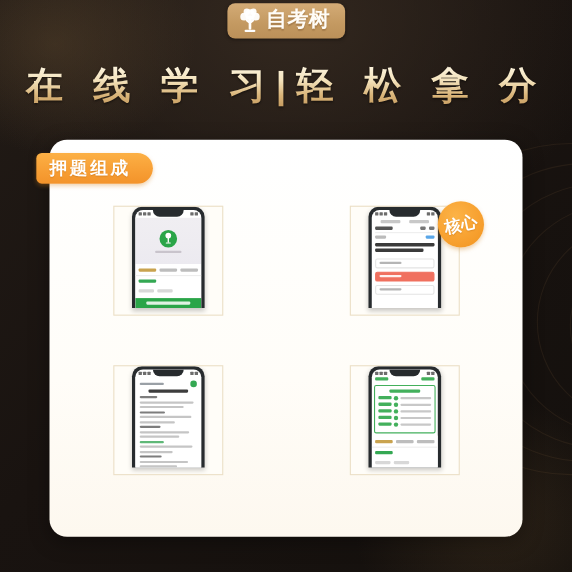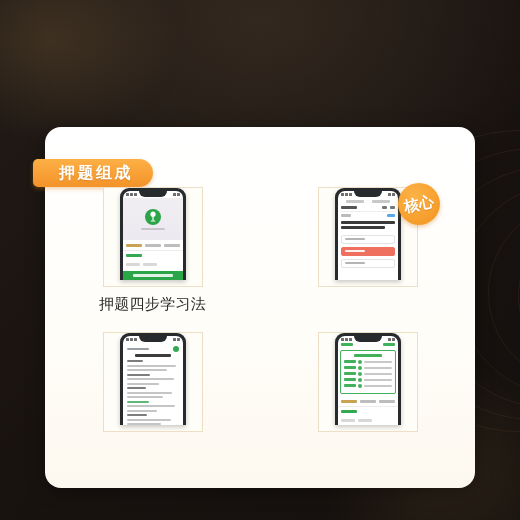--- a/index.html
+++ b/index.html
@@ -81,23 +81,23 @@
     left:45px;top:127px;
     width:430px;height:361px;
     background:linear-gradient(180deg,#ffffff 0%,#fffdf8 60%,#fdf8ef 100%);
     border-radius:16px;
     box-shadow:0 4px 18px rgba(0,0,0,.35);
   }
 
   
   .section-tab{
     position:absolute;
-    left:-12px;top:32px;
+    left:-12px;top:12px;
     height:28px;
-    padding:0 20px 0 26px;
+    padding:0 20px 0 12px;
     display:flex;align-items:center;
     border-radius:5px 14px 14px 5px;
     background:linear-gradient(180deg,#fcb045 0%,#f8a137 50%,#f3932a 100%);
     box-shadow:0 2px 4px rgba(210,130,30,.35);
   }
   .section-tab-text{
     color:#ffffff;font-size:16px;font-weight:bold;letter-spacing:2.5px;
     white-space:nowrap;
     text-shadow:0 1px 1px rgba(180,100,15,.4);
   }
@@ -273,21 +273,43 @@
 
   <div class="swirl">
     <div class="swirl-l" style="width:300px;height:300px;right:-30px;top:10px;"></div>
     <div class="swirl-l" style="width:270px;height:270px;right:-30px;top:28px;"></div>
     <div class="swirl-l" style="width:240px;height:240px;right:-30px;top:46px;"></div>
     <div class="swirl-l" style="width:210px;height:210px;right:-30px;top:64px;"></div>
     <div class="swirl-l" style="width:180px;height:180px;right:-30px;top:82px;"></div>
     <div class="swirl-l" style="width:150px;height:150px;right:-30px;top:100px;"></div>
   </div>
 
-
+  <div class="logo-badge">
+    <span class="tree-icon">
+      <svg viewBox="0 0 21 23" xmlns="http://www.w3.org/2000/svg">
+        <g fill="#ffffff">
+          <circle cx="10.5" cy="6" r="4.6" opacity=".95"></circle>
+          <circle cx="5.2" cy="8.2" r="3.5" opacity=".95"></circle>
+          <circle cx="15.8" cy="8.2" r="3.5" opacity=".95"></circle>
+          <circle cx="7.6" cy="3.6" r="2.9" opacity=".95"></circle>
+          <circle cx="13.6" cy="3.6" r="2.9" opacity=".95"></circle>
+          <circle cx="10.5" cy="10.4" r="3.4" opacity=".95"></circle>
+          <rect x="9.3" y="10" width="2.4" height="10" rx="1"></rect>
+          <rect x="5.6" y="20" width="9.8" height="2.1" rx="1"></rect>
+          <path d="M10.5 14.5 L6.6 11.8 L7.3 10.9 L10.5 13.1 Z"></path>
+          <path d="M10.5 14.5 L14.4 11.8 L13.7 10.9 L10.5 13.1 Z"></path>
+        </g>
+      </svg>
+    </span>
+    <span class="logo-text">自考树</span>
+  </div>
+
+  <div class="headline">
+    <span>在 线 学 习</span><span class="sep">|</span><span>轻 松 拿 分</span>
+  </div>
 
   <div class="card">
 
     <div class="section-tab">
       <span class="section-tab-text">押题组成</span>
     </div>
 
     <div class="grid">
 
       <div class="item">
@@ -331,21 +353,20 @@
                     <i class="rl-b"></i>
                     <i class="rl-b"></i>
                   </div>
               </div>
               <div class="greenbar">
                 <i class="gb-text"></i>
               </div>
             </div>
           </div>
         </div>
-        <div class="caption">押题四步学习法</div>
       </div>
 
       <div class="item">
         <div class="core-badge">
           <span class="core-badge-text">核心</span>
         </div>
         <div class="thumb-frame">
           <div class="phone">
             <div class="phone-screen">
               <div class="notch"></div>

